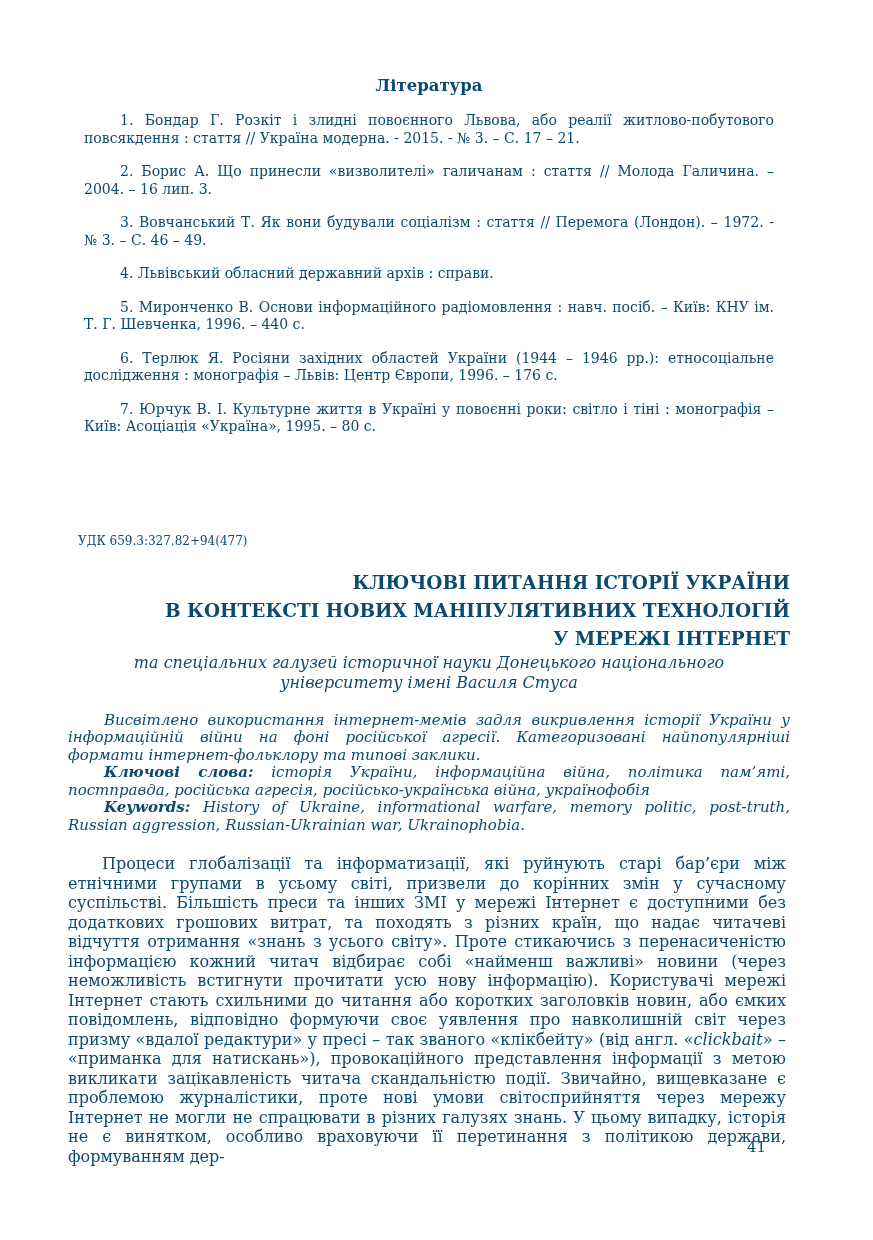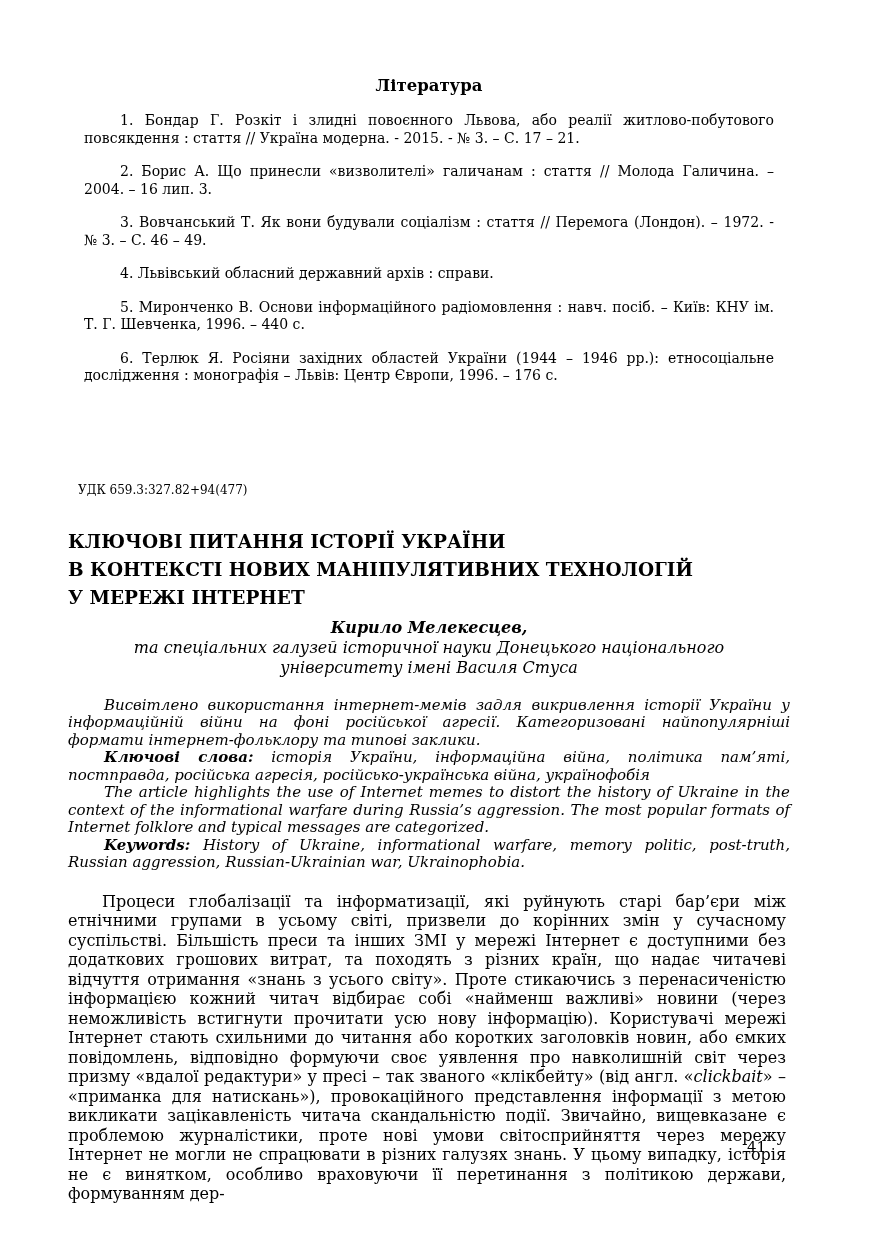--- a/index.html
+++ b/index.html
@@ -6,21 +6,21 @@
     margin: 0;
     padding: 0;
     background: #e8e8e8;
   }
   .page {
     position: relative;
     width: 873px;
     height: 1240px;
     margin: 0 auto;
     background: #ffffff;
-    color: #000000;
+    color: #0c4a6e;
     font-family: "DejaVu Serif", serif;
     overflow: hidden;
   }
   .content {
     position: absolute;
     left: 68px;
     top: 0;
     width: 722px;
   }
   .lit-heading {
@@ -37,22 +37,22 @@
     text-align: justify;
     text-indent: 36px;
   }
   .udk {
     margin: 96px 0 0 0;
     font-size: 12px;
     line-height: 19px;
     text-indent: 10px;
   }
   .title-block {
-    margin-top: 28px;
-    text-align: left;
+    margin-top: 18px;
+    text-align: right;
     font-weight: bold;
     font-size: 18.5px;
     line-height: 28px;
   }
   .author {
     margin-top: 6px;
     text-align: center;
     font-weight: bold;
     font-style: italic;
     font-size: 16px;
@@ -104,42 +104,41 @@
 
     <div class="lit-heading">Література</div>
 
     <div>
       <p class="lit-item">1.  Бондар Г. Розкіт і злидні повоєнного Львова, або реалії житлово-побутового повсякдення : стаття // Україна модерна. - 2015. - № 3. – С. 17 – 21.</p>
       <p class="lit-item">2.  Борис А. Що принесли «визволителі» галичанам : стаття // Молода Галичина. – 2004. – 16 лип. 3.</p>
       <p class="lit-item">3.  Вовчанський Т. Як вони будували соціалізм : стаття // Перемога (Лондон). – 1972. - № 3. – С. 46 – 49.</p>
       <p class="lit-item">4.  Львівський обласний державний архів : справи.</p>
       <p class="lit-item">5.  Миронченко В. Основи інформаційного радіомовлення : навч. посіб. – Київ: КНУ ім. Т. Г. Шевченка, 1996. – 440 с.</p>
       <p class="lit-item">6.  Терлюк Я. Росіяни західних областей України (1944 – 1946 рр.): етносоціальне дослідження : монографія – Львів: Центр Європи, 1996. – 176 с.</p>
+      <p class="lit-item">7.  Юрчук В. І. Культурне життя в Україні у повоєнні роки: світло і тіні : монографія – Київ: Асоціація «Україна», 1995. – 80 с.</p>
     </div>
 
     <p class="udk">УДК 659.3:327.82+94(477)</p>
 
     <div class="title-block">
       <div>КЛЮЧОВІ ПИТАННЯ ІСТОРІЇ УКРАЇНИ</div>
       <div>В КОНТЕКСТІ НОВИХ МАНІПУЛЯТИВНИХ ТЕХНОЛОГІЙ</div>
       <div>У МЕРЕЖІ ІНТЕРНЕТ</div>
     </div>
 
-    <div class="author">Кирило Мелекесцев,</div>
 
     <div>
       <div class="affiliation-line">та спеціальних галузей історичної науки Донецького національного</div>
       <div class="affiliation-line">університету імені Василя Стуса</div>
     </div>
 
     <p class="abstract first">Висвітлено використання інтернет-мемів задля викривлення історії України у інформаційній війни на фоні російської агресії. Категоризовані найпопулярніші формати інтернет-фольклору та типові заклики.</p>
 
     <p class="abstract"><span class="kw-label">Ключові слова:</span> <span>історія України, інформаційна війна, політика пам’яті, постправда, російська агресія, російсько-українська війна, українофобія</span></p>
 
-    <p class="abstract">The article highlights the use of Internet memes to distort the history of Ukraine in the context of the informational warfare during Russia’s aggression. The most popular formats of Internet folklore and typical messages are categorized.</p>
 
     <p class="abstract"><span class="kw-label">Keywords:</span> <span>History of Ukraine, informational warfare, memory politic, post-truth, Russian aggression, Russian-Ukrainian war, Ukrainophobia.</span></p>
 
     <p class="body-par"><span>Процеси глобалізації та інформатизації, які руйнують старі бар’єри між етнічними групами в усьому світі, призвели до корінних змін у сучасному суспільстві. Більшість преси та інших ЗМІ у мережі Інтернет є доступними без додаткових грошових витрат, та походять з різних країн, що надає читачеві відчуття отримання «знань з усього світу». Проте стикаючись з перенасиченістю інформацією кожний читач відбирає собі «найменш важливі» новини (через неможливість встигнути прочитати усю нову інформацію). Користувачі мережі Інтернет стають схильними до читання або коротких заголовків новин, або ємких повідомлень, відповідно формуючи своє уявлення про навколишній світ через призму «вдалої редактури» у пресі – так званого «клікбейту» (від англ. «</span><span class="clickbait">clickbait</span><span>» – «приманка для натискань»), провокаційного представлення інформації з метою викликати зацікавленість читача скандальністю події. Звичайно, вищевказане є проблемою журналістики, проте нові умови світосприйняття через мережу Інтернет не могли не спрацювати в різних галузях знань. У цьому випадку, історія не є винятком, особливо враховуючи її перетинання з політикою держави, формуванням дер-</span></p>
 
   </div>
 
   <div class="page-number">41</div>
 </div>
 

